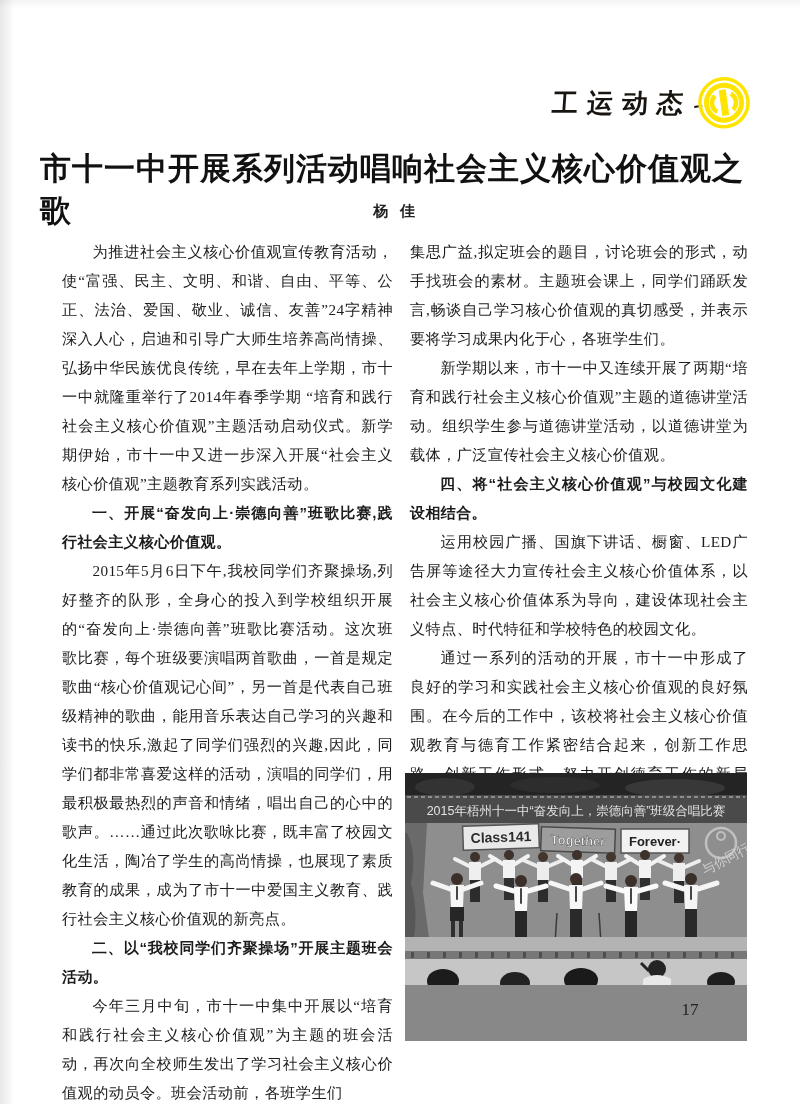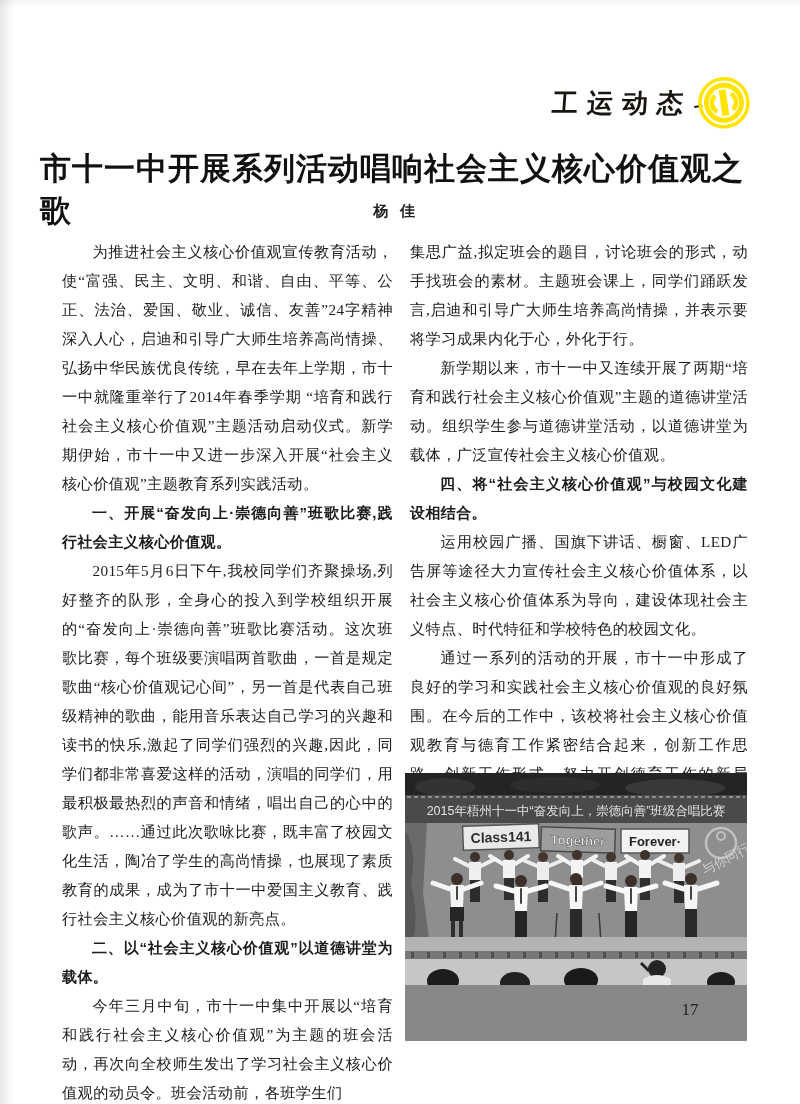--- a/index.html
+++ b/index.html
@@ -99,26 +99,26 @@
     </svg>
   </div>
 
   <h1 class="article-title">市十一中开展系列活动唱响社会主义核心价值观之歌</h1>
   <div class="article-author">杨 佳</div>
 
   <div class="col col-left">
     <p class="para">为推进社会主义核心价值观宣传教育活动，使“富强、民主、文明、和谐、自由、平等、公正、法治、爱国、敬业、诚信、友善”24字精神深入人心，启迪和引导广大师生培养高尚情操、弘扬中华民族优良传统，早在去年上学期，市十一中就隆重举行了2014年春季学期 “培育和践行社会主义核心价值观”主题活动启动仪式。新学期伊始，市十一中又进一步深入开展“社会主义核心价值观”主题教育系列实践活动。</p>
     <p class="heading">一、开展“奋发向上·崇德向善”班歌比赛,践行社会主义核心价值观。</p>
     <p class="para">2015年5月6日下午,我校同学们齐聚操场,列好整齐的队形，全身心的投入到学校组织开展的“奋发向上·崇德向善”班歌比赛活动。这次班歌比赛，每个班级要演唱两首歌曲，一首是规定歌曲“核心价值观记心间”，另一首是代表自己班级精神的歌曲，能用音乐表达自己学习的兴趣和读书的快乐,激起了同学们强烈的兴趣,因此，同学们都非常喜爱这样的活动，演唱的同学们，用最积极最热烈的声音和情绪，唱出自己的心中的歌声。……通过此次歌咏比赛，既丰富了校园文化生活，陶冶了学生的高尚情操，也展现了素质教育的成果，成为了市十一中爱国主义教育、践行社会主义核心价值观的新亮点。</p>
-    <p class="heading">二、以“社会主义核心价值观”以道德讲堂为载体。</p>
+    <p class="heading">二、以“我校同学们齐聚操场”开展主题班会活动。</p>
     <p class="para">今年三月中旬，市十一中集中开展以“培育和践行社会主义核心价值观”为主题的班会活动，再次向全校师生发出了学习社会主义核心价值观的动员令。班会活动前，各班学生们</p>
   </div>
 
   <div class="col col-right">
-    <p class="para-cont">集思广益,拟定班会的题目，讨论班会的形式，动手找班会的素材。主题班会课上，同学们踊跃发言,启迪和引导广大师生培养高尚情操，并表示要将学习成果内化于心，外化于行。</p>
+    <p class="para-cont">集思广益,拟定班会的题目，讨论班会的形式，动手找班会的素材。主题班会课上，同学们踊跃发言,畅谈自己学习核心价值观的真切感受，并表示要将学习成果内化于心，各班学生们。</p>
     <p class="para">新学期以来，市十一中又连续开展了两期“培育和践行社会主义核心价值观”主题的道德讲堂活动。组织学生参与道德讲堂活动，以道德讲堂为载体，广泛宣传社会主义核心价值观。</p>
     <p class="heading">四、将“社会主义核心价值观”与校园文化建设相结合。</p>
     <p class="para">运用校园广播、国旗下讲话、橱窗、LED广告屏等途径大力宣传社会主义核心价值体系，以社会主义核心价值体系为导向，建设体现社会主义特点、时代特征和学校特色的校园文化。</p>
     <p class="para">通过一系列的活动的开展，市十一中形成了良好的学习和实践社会主义核心价值观的良好氛围。在今后的工作中，该校将社会主义核心价值观教育与德育工作紧密结合起来，创新工作思路，创新工作形式，努力开创德育工作的新局面！</p>
     <p class="signature">（梧州市第十一中学）</p>
   </div>
 
   <div class="photo-wrap">
     <svg width="342" height="212" viewBox="0 0 342 212">
 

